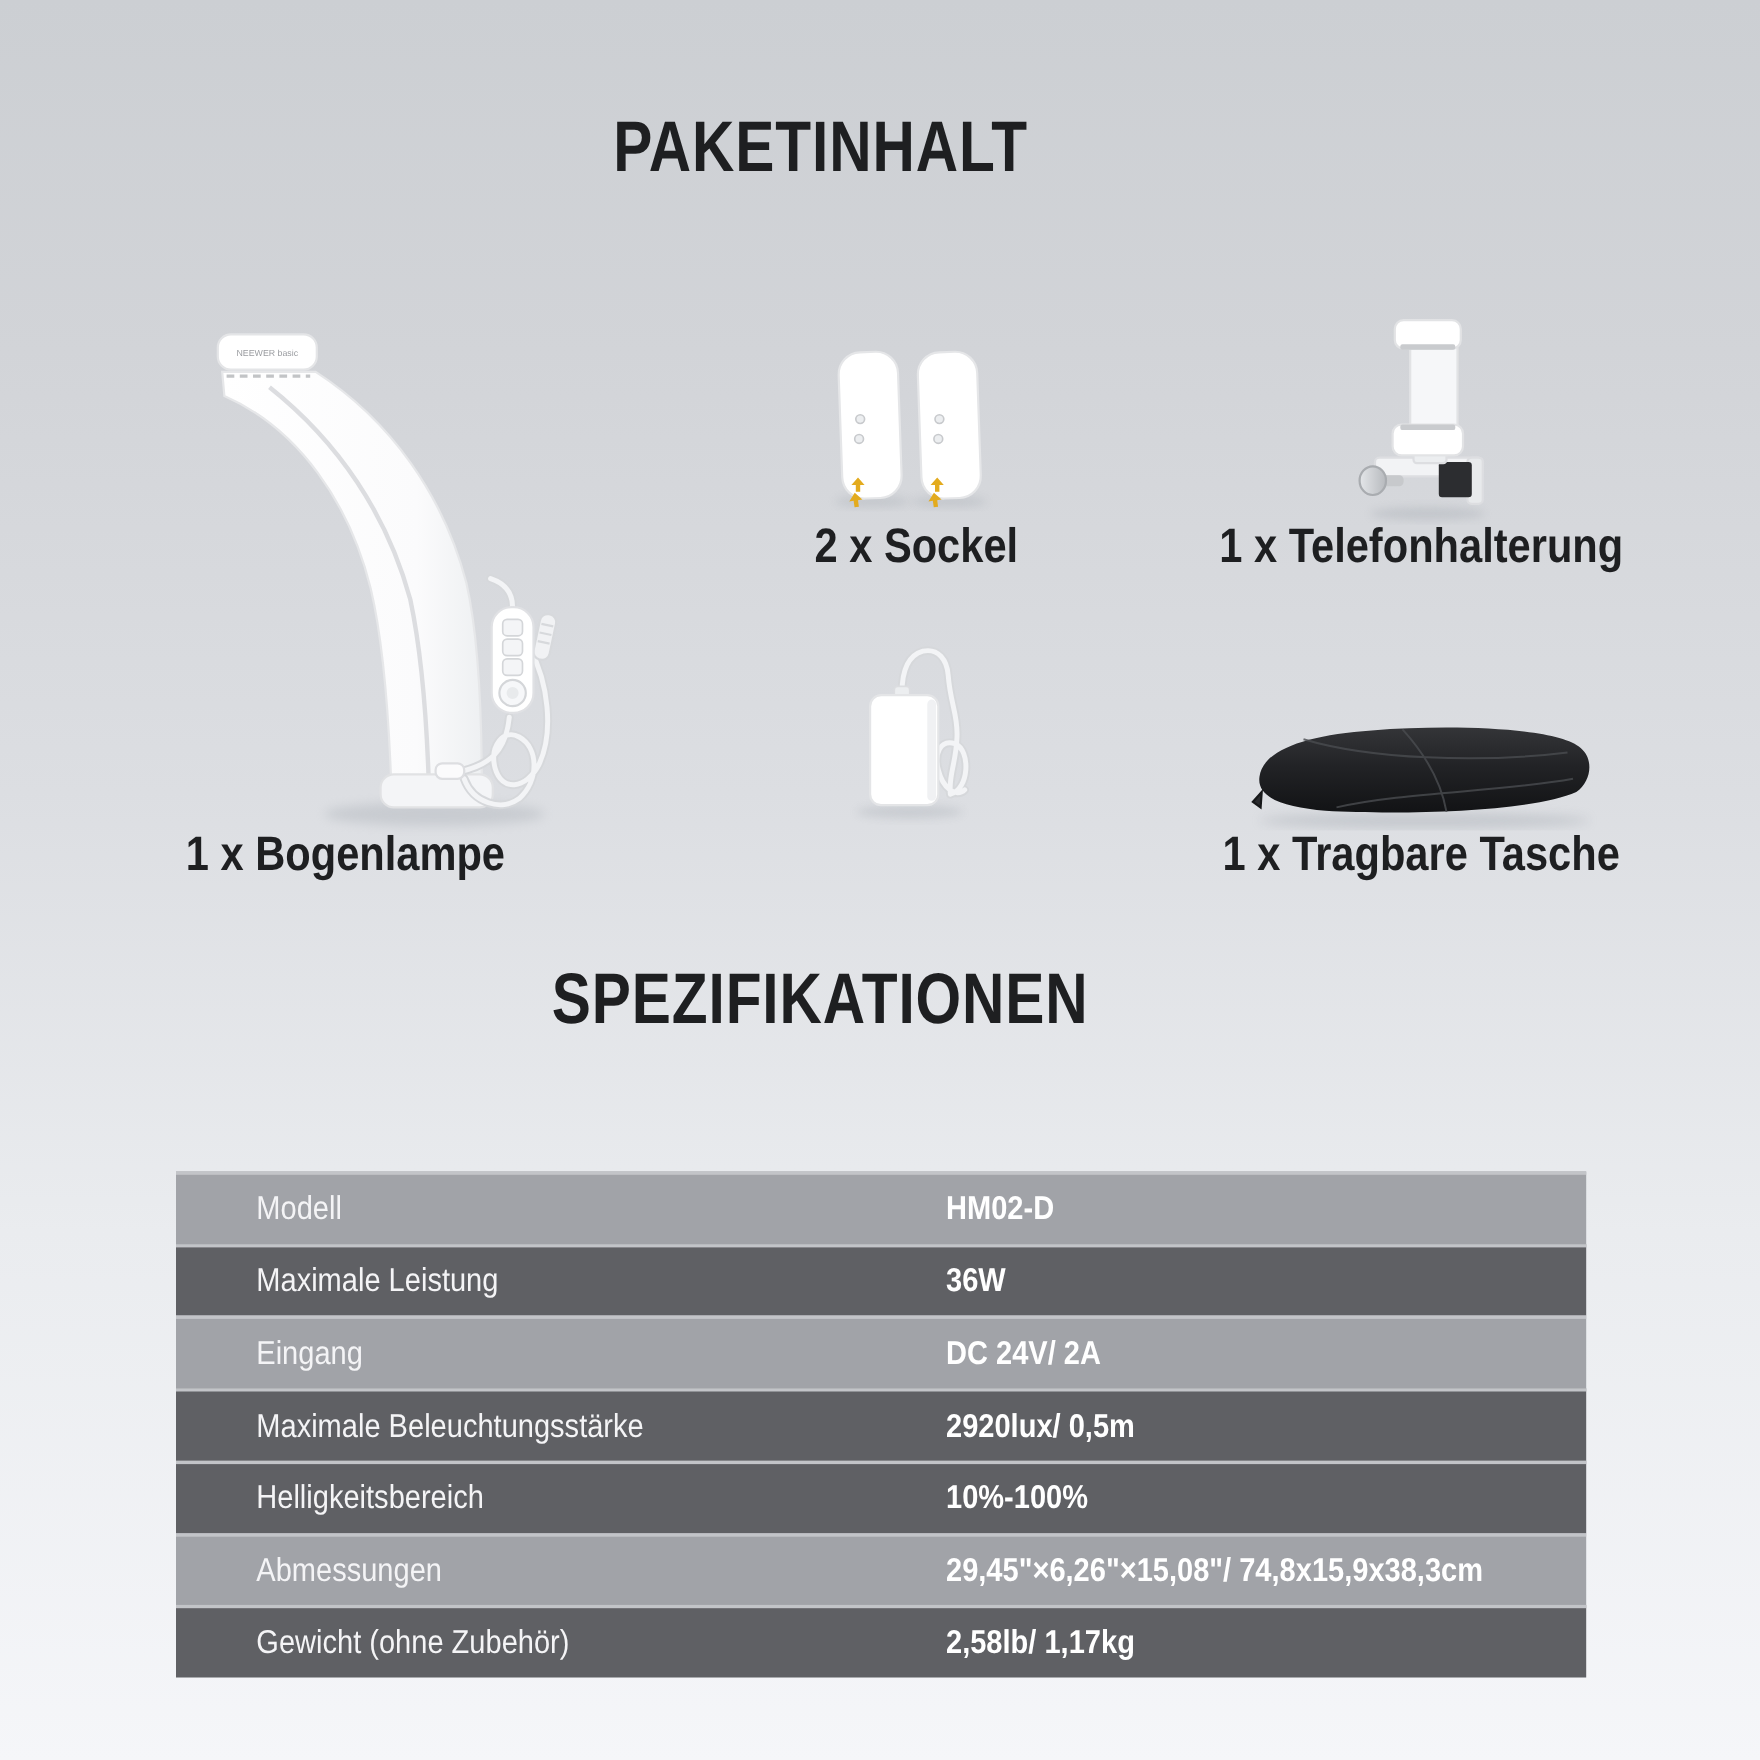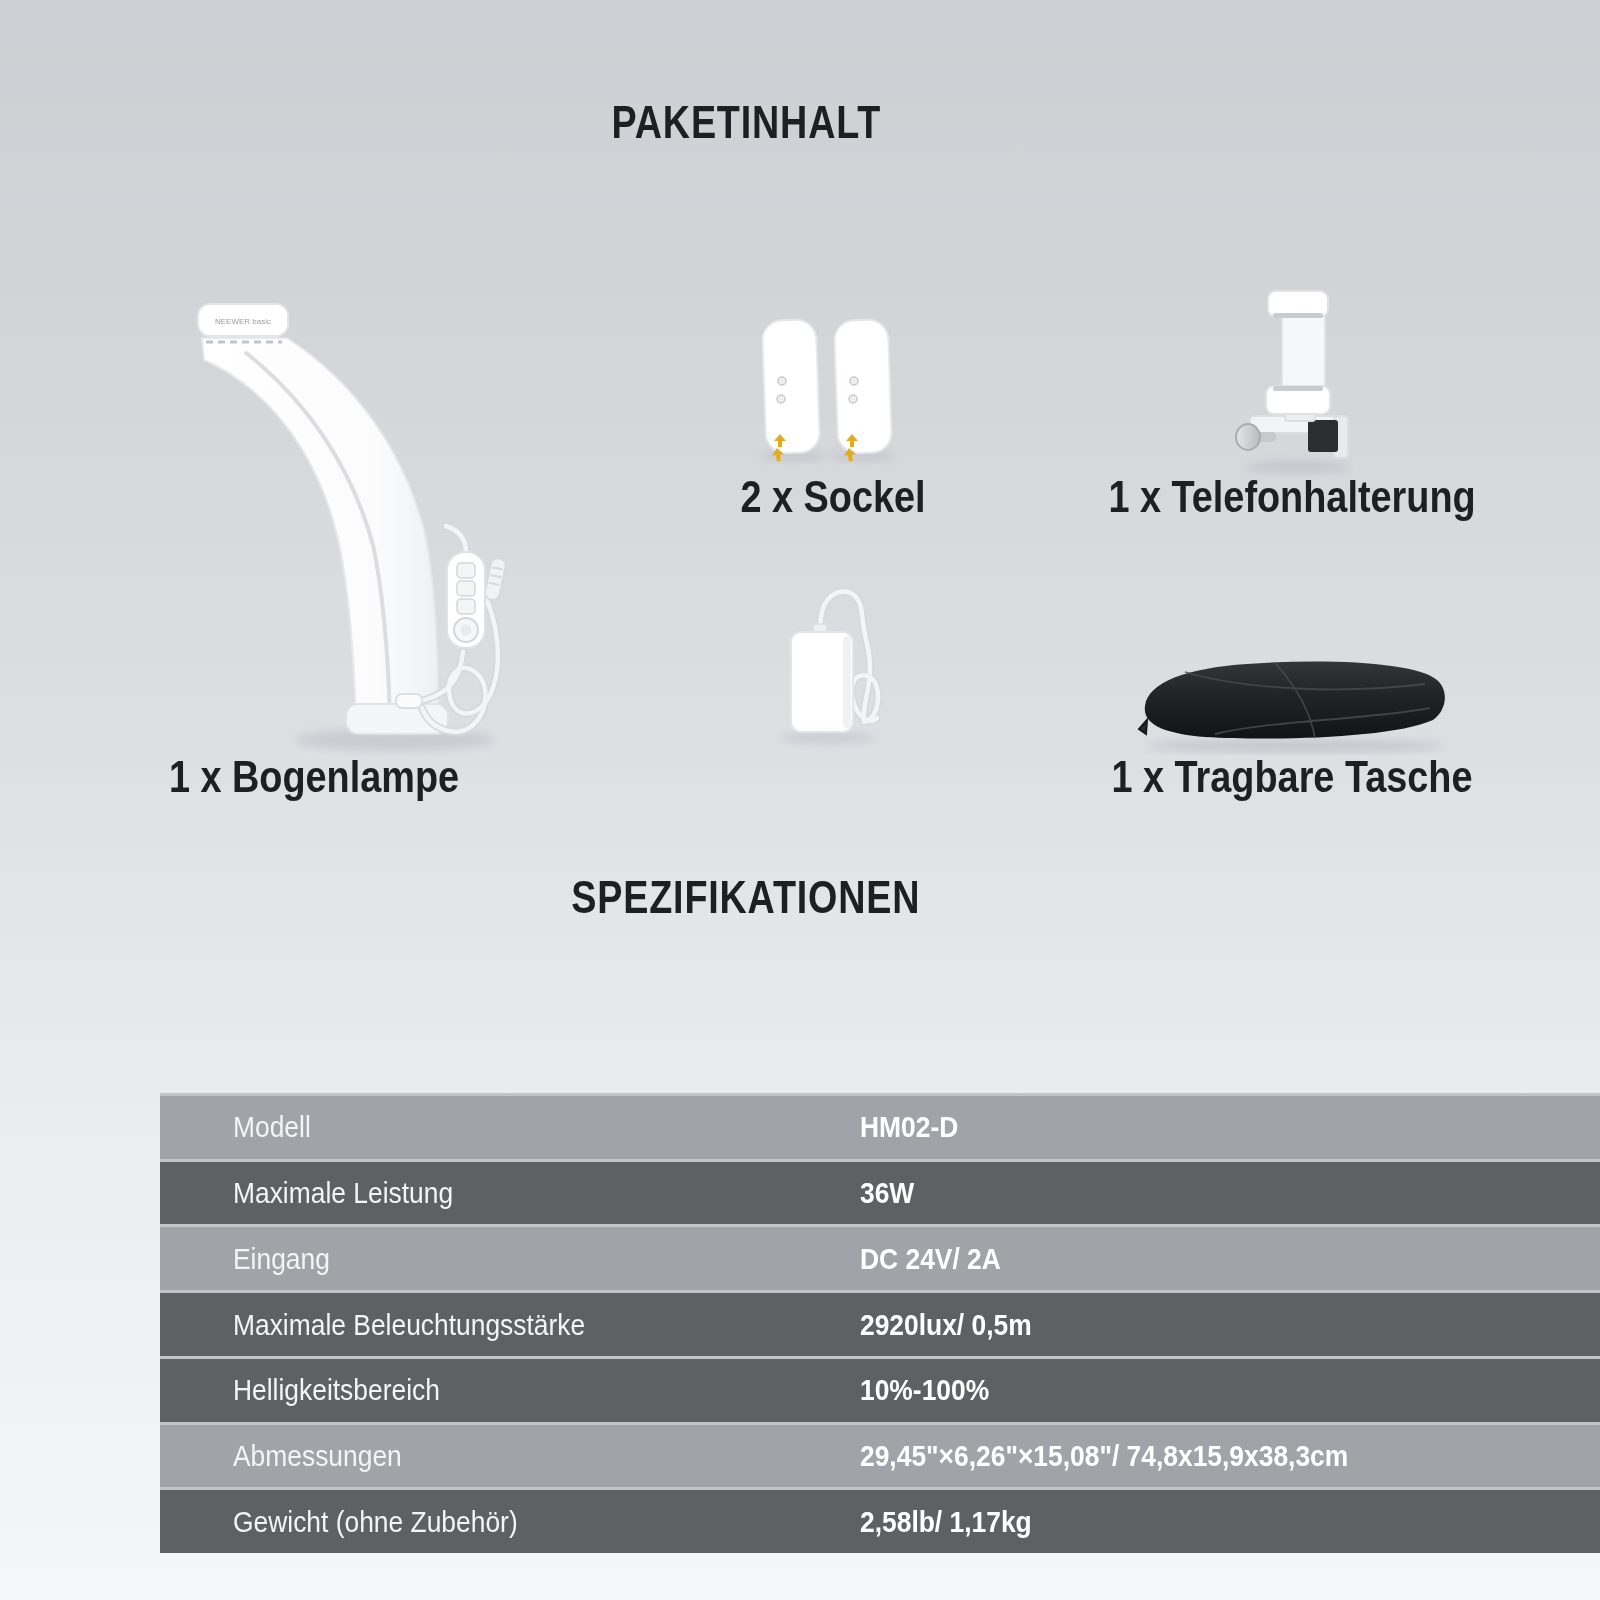--- a/index.html
+++ b/index.html
@@ -6,34 +6,34 @@
   .canvas{
     position:relative;
     width:1600px;height:1600px;
     overflow:hidden;
     background:linear-gradient(180deg,#cccfd3 0%,#d2d4d8 20%,#dcdee2 45%,#eaecef 70%,#f5f6f9 100%);
     font-family:"Liberation Sans",sans-serif;
     color:#1e1f21;
   }
   .big-title{
     position:absolute;left:0;width:1492px;text-align:center;
-    font-size:46px;font-weight:700;letter-spacing:1px;white-space:nowrap;
+    font-size:65px;font-weight:700;letter-spacing:1px;white-space:nowrap;
   }
   .big-title .cond{display:inline-block;transform:scaleX(0.82);transform-origin:center;}
   #pkg-title{top:95px;}
   #spec-title{top:870px;}
   .item-label{
     position:absolute;transform:translateX(-50%);
     font-size:44px;font-weight:700;white-space:nowrap;text-align:center;
   }
   .item-label .cond{display:inline-block;transform:scaleX(0.86);transform-origin:center;}
   .prod{position:absolute;}
   
   .spec-table{
-    position:absolute;left:160px;top:1093px;width:1440px;height:460px;
+    position:absolute;left:160px;top:1065px;width:1282px;height:460px;
     display:flex;flex-direction:column;
   }
   .spec-row{
     position:relative;flex:1;display:flex;align-items:center;
     border-top:3px solid #c2c4c8;box-sizing:border-box;
   }
   .spec-row.light{background:#a1a3a8;}
   .spec-row.dark{background:#5f6064;}
   .spec-label{
     margin-left:73px;font-size:30px;font-weight:400;color:#f4f4f6;

